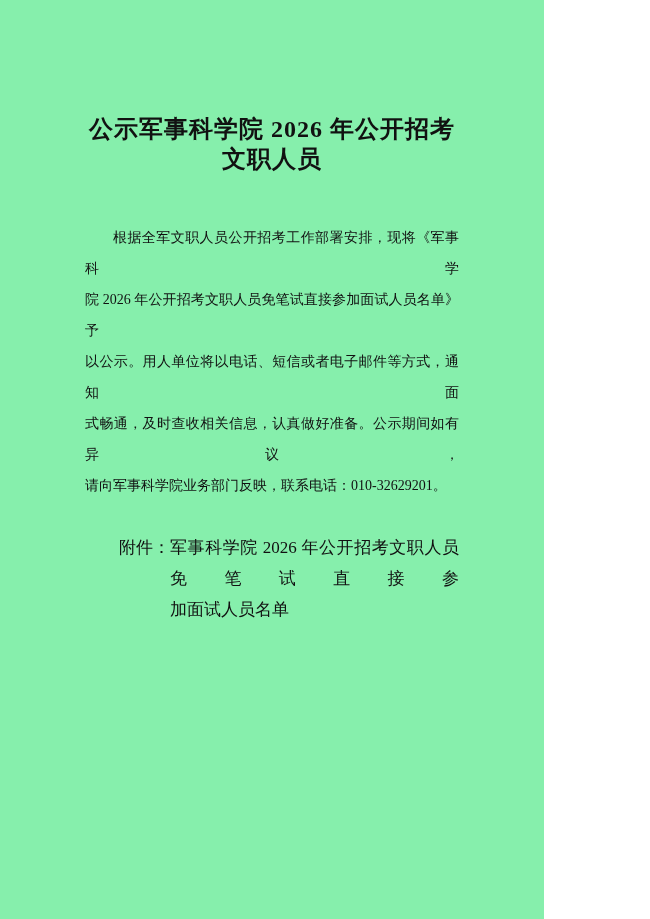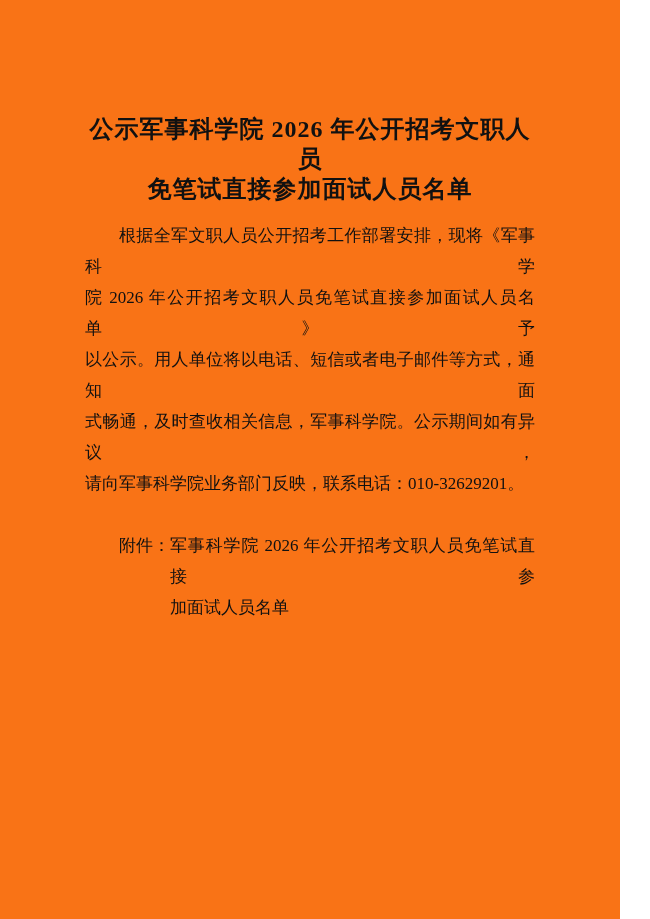--- a/index.html
+++ b/index.html
@@ -9,38 +9,38 @@
   }
   body {
     width: 650px;
     height: 919px;
     overflow: hidden;
     font-family: "Liberation Serif", "DejaVu Serif", serif;
     color: #111111;
   }
   .page {
     box-sizing: border-box;
-    width: 620px;
+    width: 544px;
     height: 919px;
     padding: 114px 85px 0 85px;
-    background: #f97316;
+    background: #86efac;
   }
   .doc-title {
     margin: 0;
     font-size: 24px;
     line-height: 30px;
     font-weight: bold;
     text-align: center;
     letter-spacing: 1px;
   }
   .title-line { display: block; }
 
   .body-paragraph {
-    margin-top: 16px;
-    font-size: 17px;
+    margin-top: 48px;
+    font-size: 14px;
     line-height: 31px;
   }
   .body-line {
     text-align: justify;
     text-align-last: justify;
   }
   .body-line.first-line { text-indent: 2em; }
   .body-line.last-line {
     text-align: left;
     text-align-last: left;
@@ -64,28 +64,27 @@
     text-align-last: left;
   }
 </style>
 </head>
 <body>
 
 <div class="page">
 
   <h1 class="doc-title">
     <span class="title-line">公示军事科学院 2026 年公开招考文职人员</span>
-    <span class="title-line">免笔试直接参加面试人员名单</span>
   </h1>
 
   <div class="body-paragraph">
     <div class="body-line first-line">根据全军文职人员公开招考工作部署安排，现将《军事科学</div>
     <div class="body-line">院 2026 年公开招考文职人员免笔试直接参加面试人员名单》予</div>
     <div class="body-line">以公示。用人单位将以电话、短信或者电子邮件等方式，通知面</div>
-    <div class="body-line">式畅通，及时查收相关信息，军事科学院。公示期间如有异议，</div>
+    <div class="body-line">式畅通，及时查收相关信息，认真做好准备。公示期间如有异议，</div>
     <div class="body-line last-line">请向军事科学院业务部门反映，联系电话：010-32629201。</div>
   </div>
 
   <div class="attachment">
     <span class="attachment-label">附件：</span>
     <div class="attachment-content">
       <div class="att-line-first">军事科学院 2026 年公开招考文职人员免笔试直接参</div>
       <div class="att-line-last">加面试人员名单</div>
     </div>
   </div>

